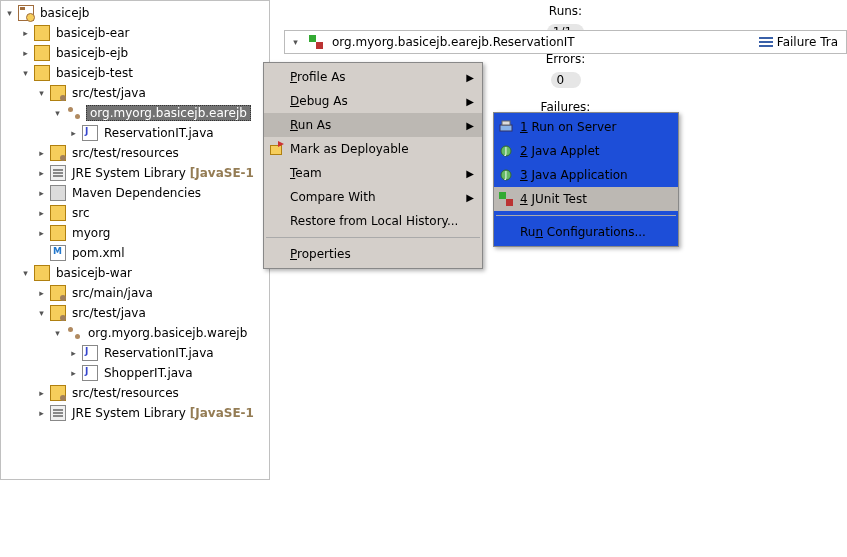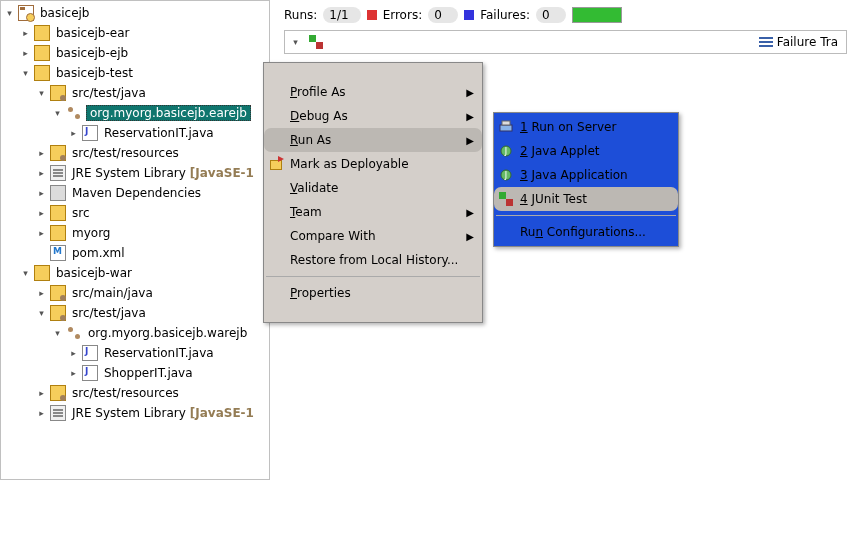--- a/index.html
+++ b/index.html
@@ -28,21 +28,21 @@
   }
   .tree-row {
     display: flex;
     align-items: center;
     height: 20px;
     padding: 0 2px;
     white-space: nowrap;
     cursor: pointer;
   }
   .tree-row.selected .node-label {
-    background: #0f766e;
+    background: #737373;
     color: #fff;
     border: 1px dotted #333;
     padding: 0 3px;
   }
   .toggle {
     width: 13px;
     height: 13px;
     display: inline-flex;
     align-items: center;
     justify-content: center;
@@ -89,20 +89,21 @@
   .runbar {
     position: absolute;
     left: 284px;
     top: 4px;
     right: 0;
     height: 22px;
     display: flex;
     align-items: center;
     gap: 6px;
     font-size: 12px;
+    flex-direction: column;
   }
   .runbar .lbl { color:#000; }
   .runbar .val { background:#e6e6e6; padding:1px 12px 1px 6px; min-width:30px;border-radius:8px;}
   .err-ico { width:10px;height:10px;display:inline-block;background:#d33;}
   .fail-ico{ width:10px;height:10px;display:inline-block;background:#33d;}
   .progress { width:50px;height:16px;background:#33bb33; border:1px solid #999;}
   .crumbbar {
     position:absolute; left:284px; top:30px; right:0; height:24px;
     border:1px solid #bbb; background:#fff; display:flex; align-items:center; gap:4px;
     padding:0 4px;
@@ -112,30 +113,30 @@
   .hamburger{width:14px;height:10px;display:inline-block;position:relative;}
   .hamburger::before{content:"";position:absolute;left:0;right:0;top:0;height:2px;background:#3960a8;box-shadow:0 4px 0 #3960a8,0 8px 0 #3960a8;}
 
   
   .menu {
     position:absolute;
     background:#d4cfca;
     border:1px solid #888;
     box-shadow:2px 2px 4px rgba(0,0,0,0.3);
     min-width:220px;
-    padding:17px 0;
+    padding:2px 0;
   }
   .menu-item {
     display:flex; align-items:center;
     padding:4px 8px 4px 26px;
     position:relative;
     cursor:pointer;
     height:24px;
   }
-  .menu-item:hover, .menu-item.hover { background:#bcb8b3;border-radius:7px;}
+  .menu-item:hover, .menu-item.hover { background:#bcb8b3;}
   .menu-item .mi-icon{position:absolute;left:4px;width:16px;height:16px;display:flex;align-items:center;justify-content:center;}
   .menu-item .arrow{margin-left:auto;font-size:10px;color:#000;}
   .menu-sep{height:1px;background:#aaa;margin:4px 2px;}
   .mnemonic{text-decoration:underline;}
 
   .submenu {
     position:absolute;
     background:#1d4ed8;
     border:1px solid #888;
     box-shadow:2px 2px 4px rgba(0,0,0,0.3);
@@ -278,20 +279,21 @@
 </div>
 
 <div class="crumbbar">
   <span class="toggle">▾</span>
   <span class="icon ic-junit">
     <svg class="ic-junit-svg" width="14" height="14">
         <rect class="g" x="0" y="0" width="7" height="7"></rect>
         <rect class="r" x="7" y="7" width="7" height="7"></rect>
       </svg>
   </span>
+  <span>org.myorg.basicejb.earejb.ReservationIT</span>
   <span class="failtrace">
     <span class="hamburger"></span>
     <span>Failure Tra</span>
   </span>
 </div>
 
 <div class="menu" id="ctxmenu" style="left:263px; top:62px;">
     <div class="menu-item">
       <span><span class="mnemonic">P</span>rofile As</span>
       <span class="arrow">▶</span>
@@ -300,23 +302,20 @@
       <span><span class="mnemonic">D</span>ebug As</span>
       <span class="arrow">▶</span>
     </div>
     <div class="menu-item hover">
       <span><span class="mnemonic">R</span>un As</span>
       <span class="arrow">▶</span>
     </div>
     <div class="menu-item">
       <span class="mi-icon ic-deploy"></span>
       <span>Mark as Deployable</span>
-    </div>
-    <div class="menu-item">
-      <span><span class="mnemonic">V</span>alidate</span>
     </div>
     <div class="menu-item">
       <span><span class="mnemonic">T</span>eam</span>
       <span class="arrow">▶</span>
     </div>
     <div class="menu-item">
       <span>Compare With</span>
       <span class="arrow">▶</span>
     </div>
     <div class="menu-item">

